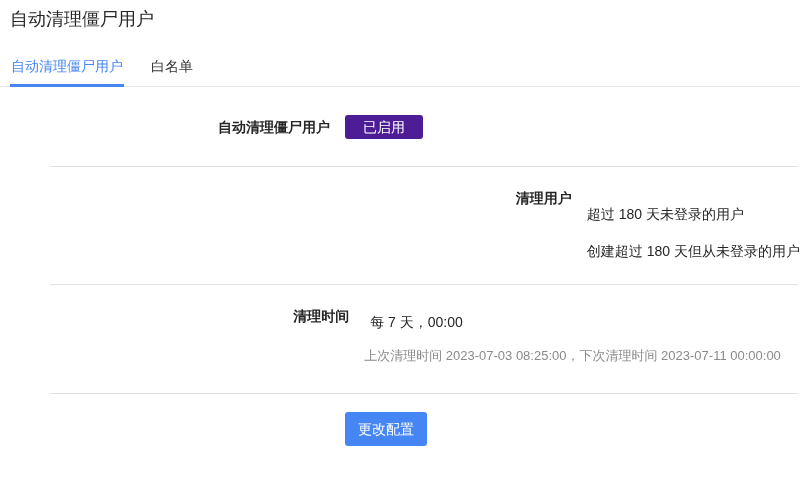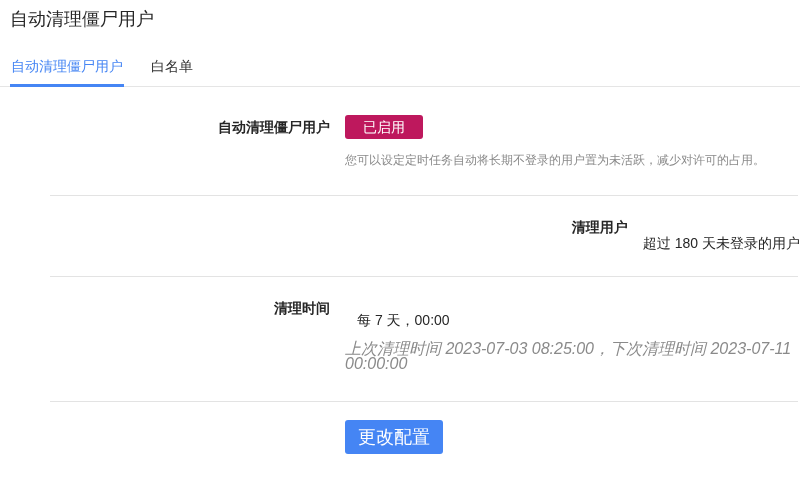--- a/index.html
+++ b/index.html
@@ -51,21 +51,21 @@
   }
   .row-value {
     margin-left: 15px;
     font-size: 14px;
     color: #262626;
   }
   .section-1 { padding-top: 28px; }
   .section-1 .row-label { line-height: 24px; }
   .badge {
     display: inline-block;
-    background: #be185d;
+    background: #4c1d95;
     color: #ffffff;
     font-size: 14px;
     line-height: 18px;
     padding: 3px 18px;
     border-radius: 3px;
   }
   .desc {
     margin: 13px 0 0 0;
     font-size: 12px;
     line-height: 16px;
@@ -90,39 +90,38 @@
   .link {
     color: #4585f4;
     cursor: pointer;
     text-decoration: none;
   }
   .section-3 { padding-top: 22px; justify-content: center; }
   .section-3 .row-label { line-height: 18px; }
   .schedule-line {
     font-size: 14px;
     line-height: 18px;
-    margin: 12px;
+    margin: 6px;
   }
   .history-line {
-    margin: 8px 0 0 0;
-    font-size: 16px;
+    margin: 17px 0 0 0;
+    font-size: 13px;
     line-height: 15px;
     color: #8a8a8a;
-    font-style: italic;
   }
   .button-row {
     margin-top: 18px;
     padding-left: 345px;
   }
   .primary-btn {
     display: inline-block;
     background: #4585f4;
     color: #ffffff;
     border: none;
-    font-size: 18px;
+    font-size: 14px;
     line-height: 18px;
     padding: 8px 13px;
     border-radius: 3px;
     cursor: pointer;
     font-family: "Liberation Sans", "DejaVu Sans", sans-serif;
   }
 </style>
 </head>
 <body>
 
@@ -132,30 +131,30 @@
 
   <div class="tabbar">
     <div class="tab active">自动清理僵尸用户</div>
     <div class="tab">白名单</div>
   </div>
 
   <div class="row section-1">
     <div class="row-label">自动清理僵尸用户</div>
     <div class="row-value">
       <span class="badge">已启用</span>
-      <p class="desc">您可以设定定时任务自动将长期不登录的用户置为未活跃，减少对许可的占用。</p>
     </div>
   </div>
 
   <hr class="divider divider-1">
 
   <div class="row section-2">
     <div class="row-label">清理用户</div>
     <div class="row-value">
       <p class="rule-line">超过 180 天未登录的用户</p>
+      <p class="rule-line">创建超过 180 天但从未登录的用户</p>
     </div>
   </div>
 
   <hr class="divider divider-2">
 
   <div class="row section-3">
     <div class="row-label">清理时间</div>
     <div class="row-value">
       <p class="schedule-line">每 7 天，00:00</p>
       <p class="history-line">上次清理时间 2023-07-03 08:25:00，下次清理时间 2023-07-11 00:00:00</p>

